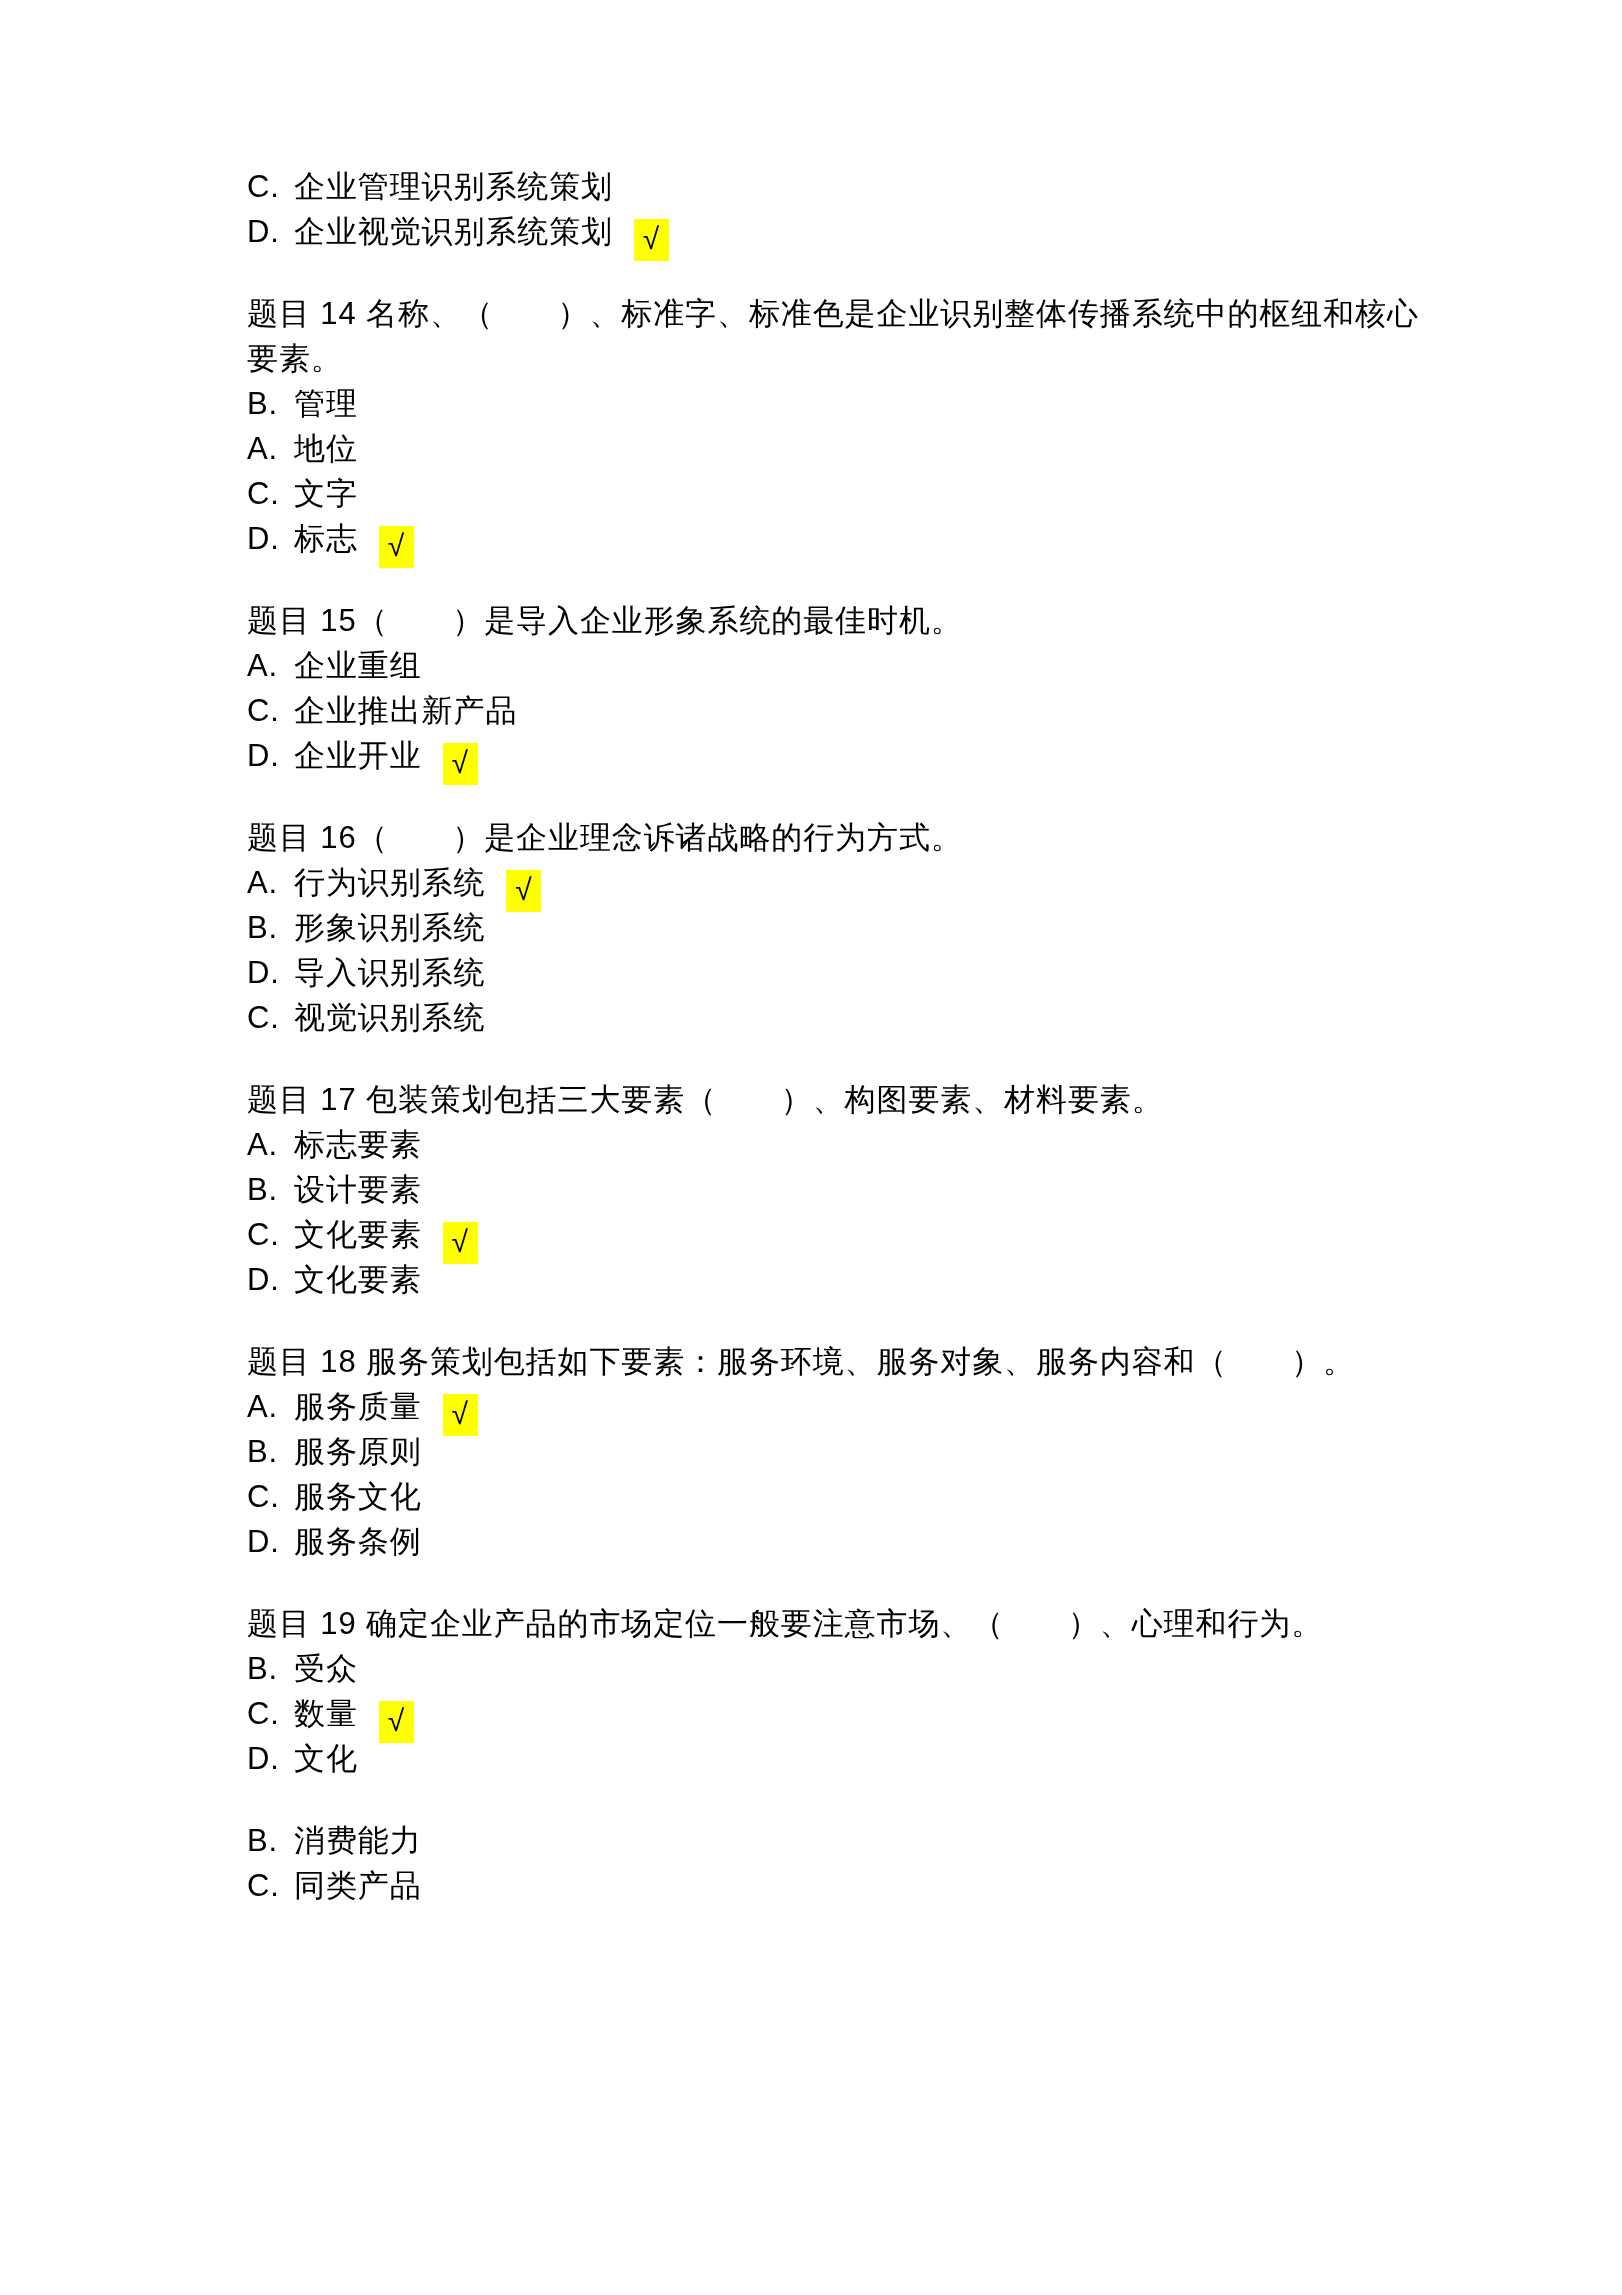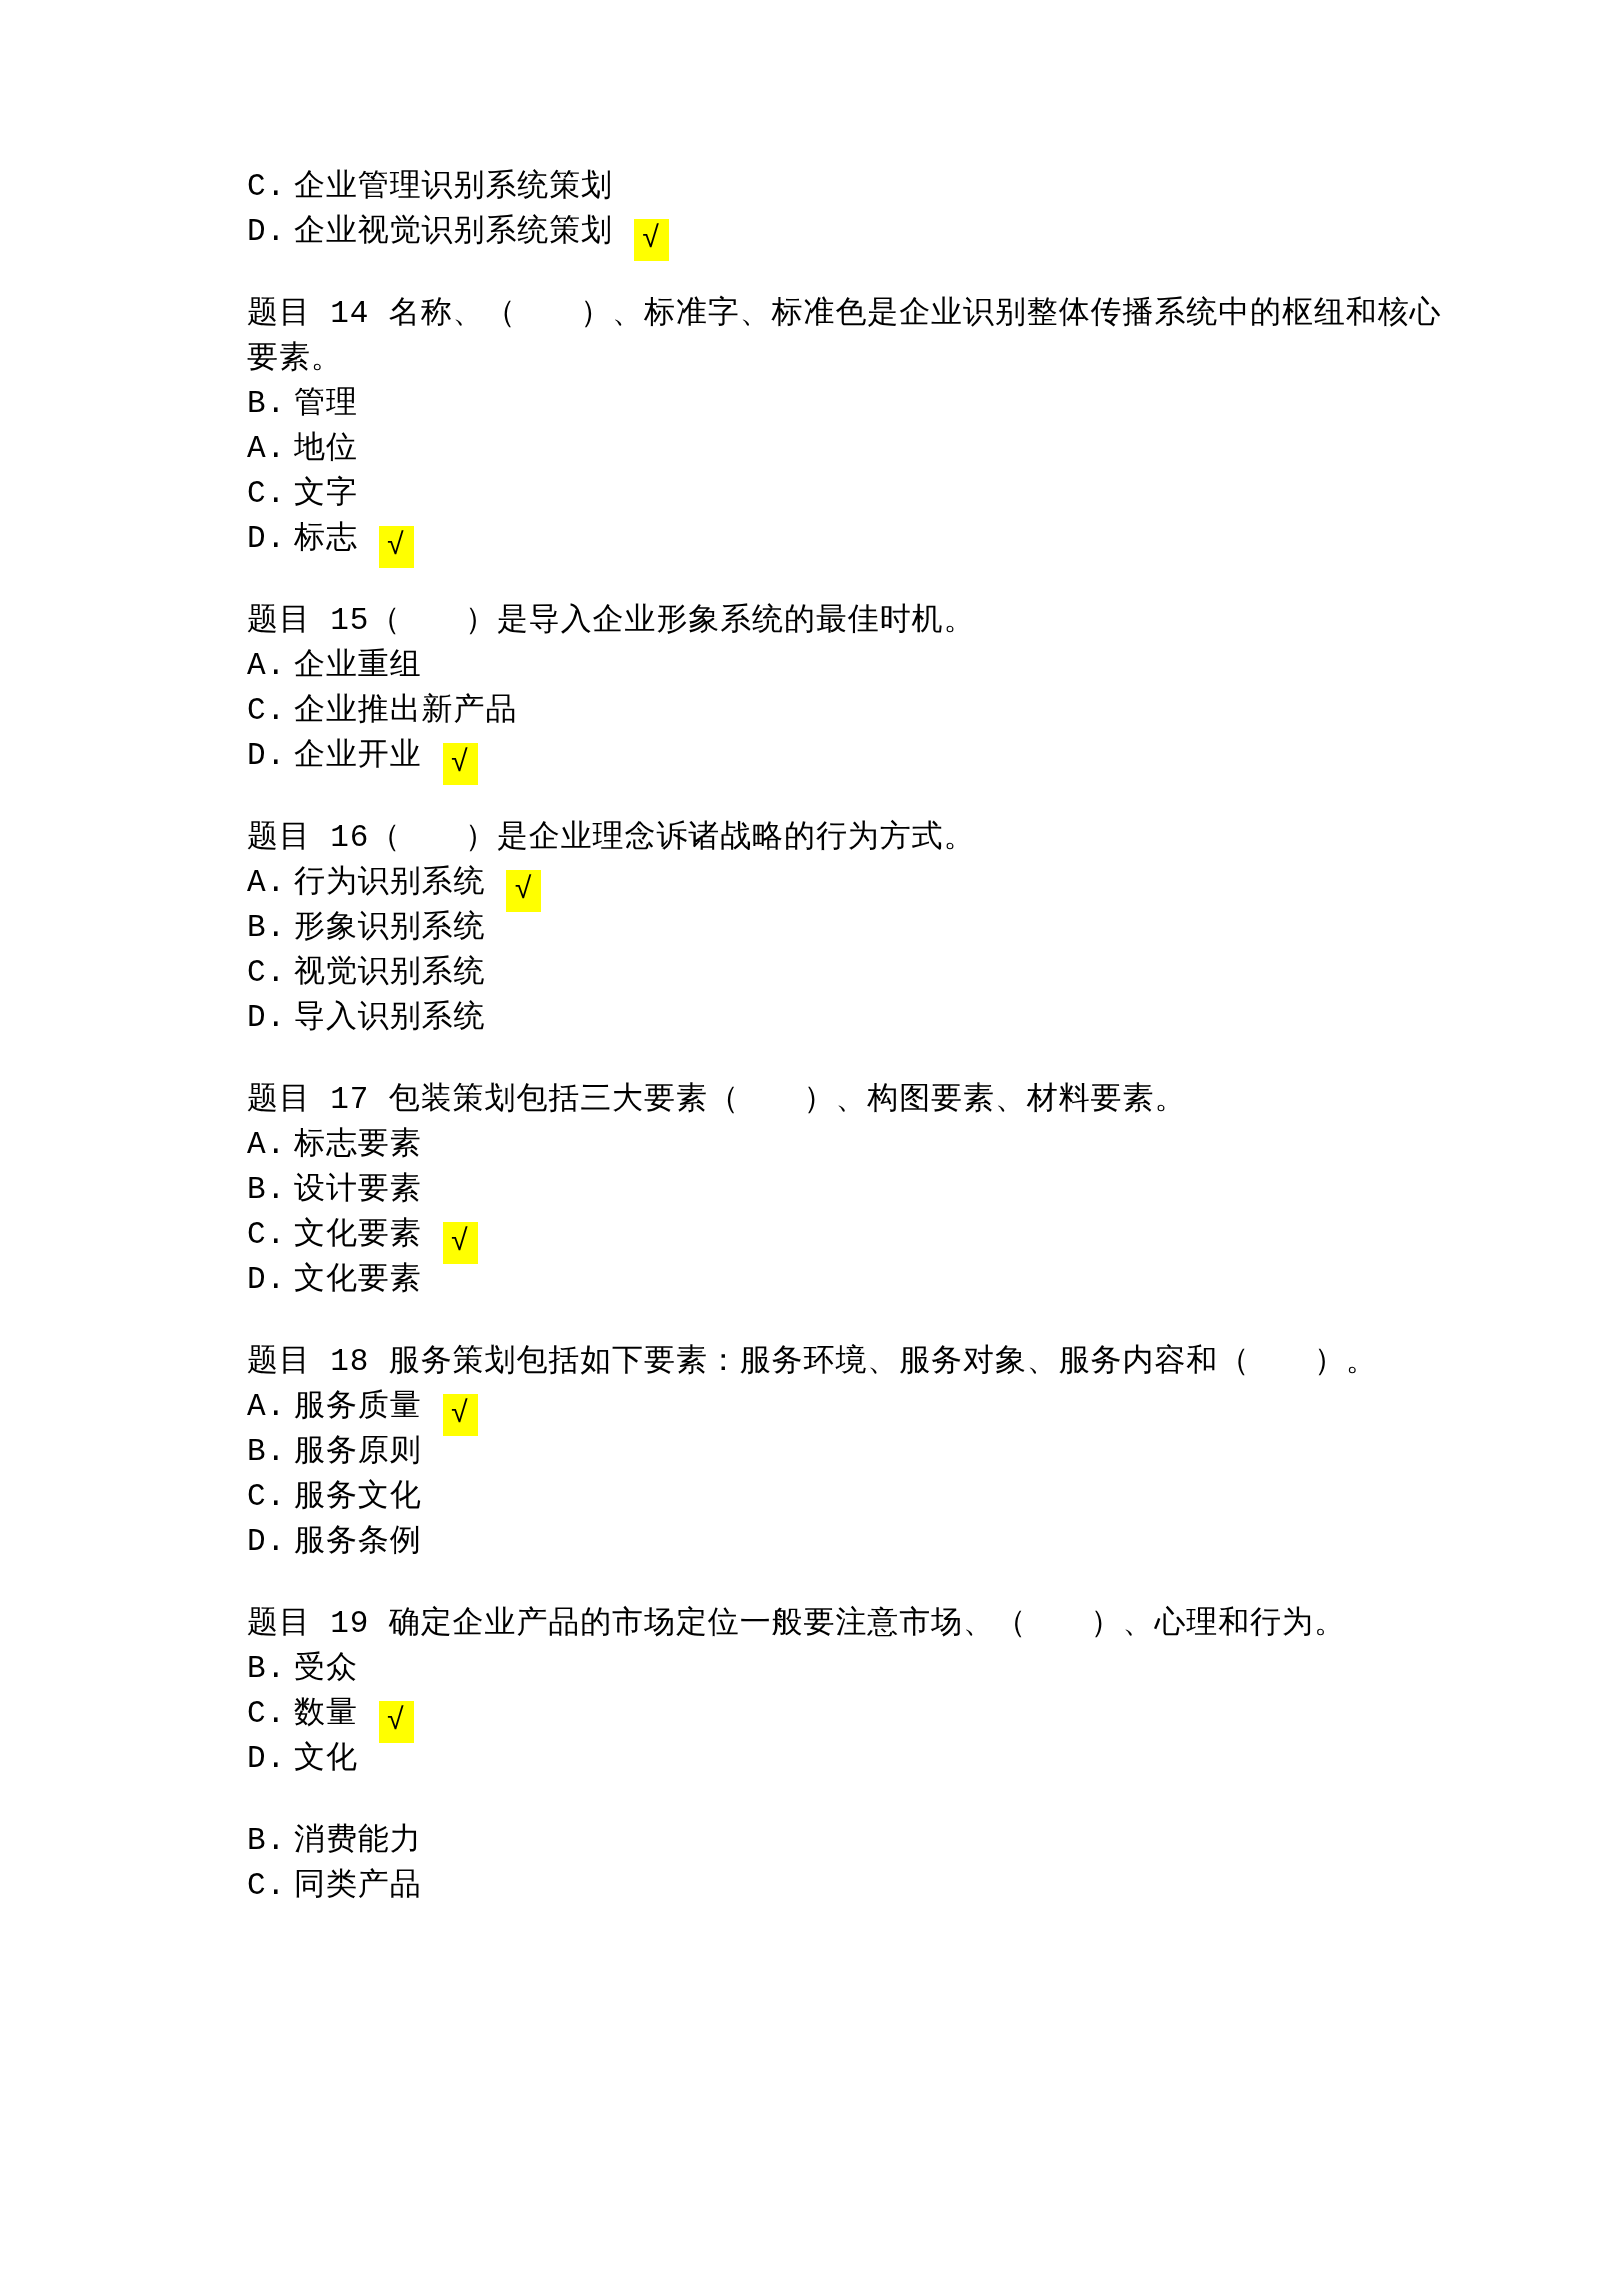--- a/index.html
+++ b/index.html
@@ -6,21 +6,21 @@
     margin: 0;
     padding: 0;
     background: #e8e8e8;
   }
   .page {
     position: relative;
     width: 1623px;
     height: 2295px;
     background: #ffffff;
     overflow: hidden;
-    font-family: Liberation Mono, monospace;
+    font-family: Liberation Sans, sans-serif;
     color: #000000;
   }
   .content {
     position: absolute;
     left: 247px;
     top: 164px;
     width: 1160px;
   }
   .qblock {
     margin: 0 0 37px 0;
@@ -96,24 +96,24 @@
 
     <section class="qblock">
       <div class="line">题目 16（　　）是企业理念诉诸战略的行为方式。</div>
       <div class="line">
         <span class="letter">A.</span><span>行为识别系统</span><span class="check">√</span>
       </div>
       <div class="line">
         <span class="letter">B.</span><span>形象识别系统</span>
       </div>
       <div class="line">
-        <span class="letter">C.</span><span>视觉识别系统</span>
+        <span class="letter">D.</span><span>导入识别系统</span>
       </div>
       <div class="line">
-        <span class="letter">D.</span><span>导入识别系统</span>
+        <span class="letter">C.</span><span>视觉识别系统</span>
       </div>
     </section>
 
     <section class="qblock">
       <div class="line">题目 17 包装策划包括三大要素（　　）、构图要素、材料要素。</div>
       <div class="line">
         <span class="letter">A.</span><span>标志要素</span>
       </div>
       <div class="line">
         <span class="letter">B.</span><span>设计要素</span>

